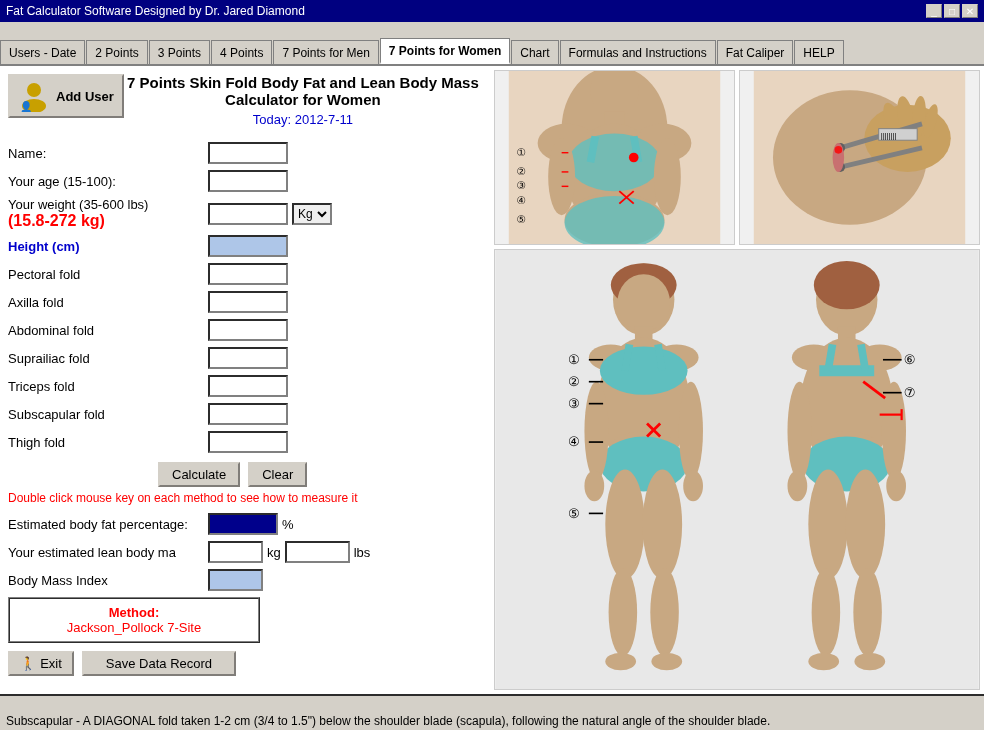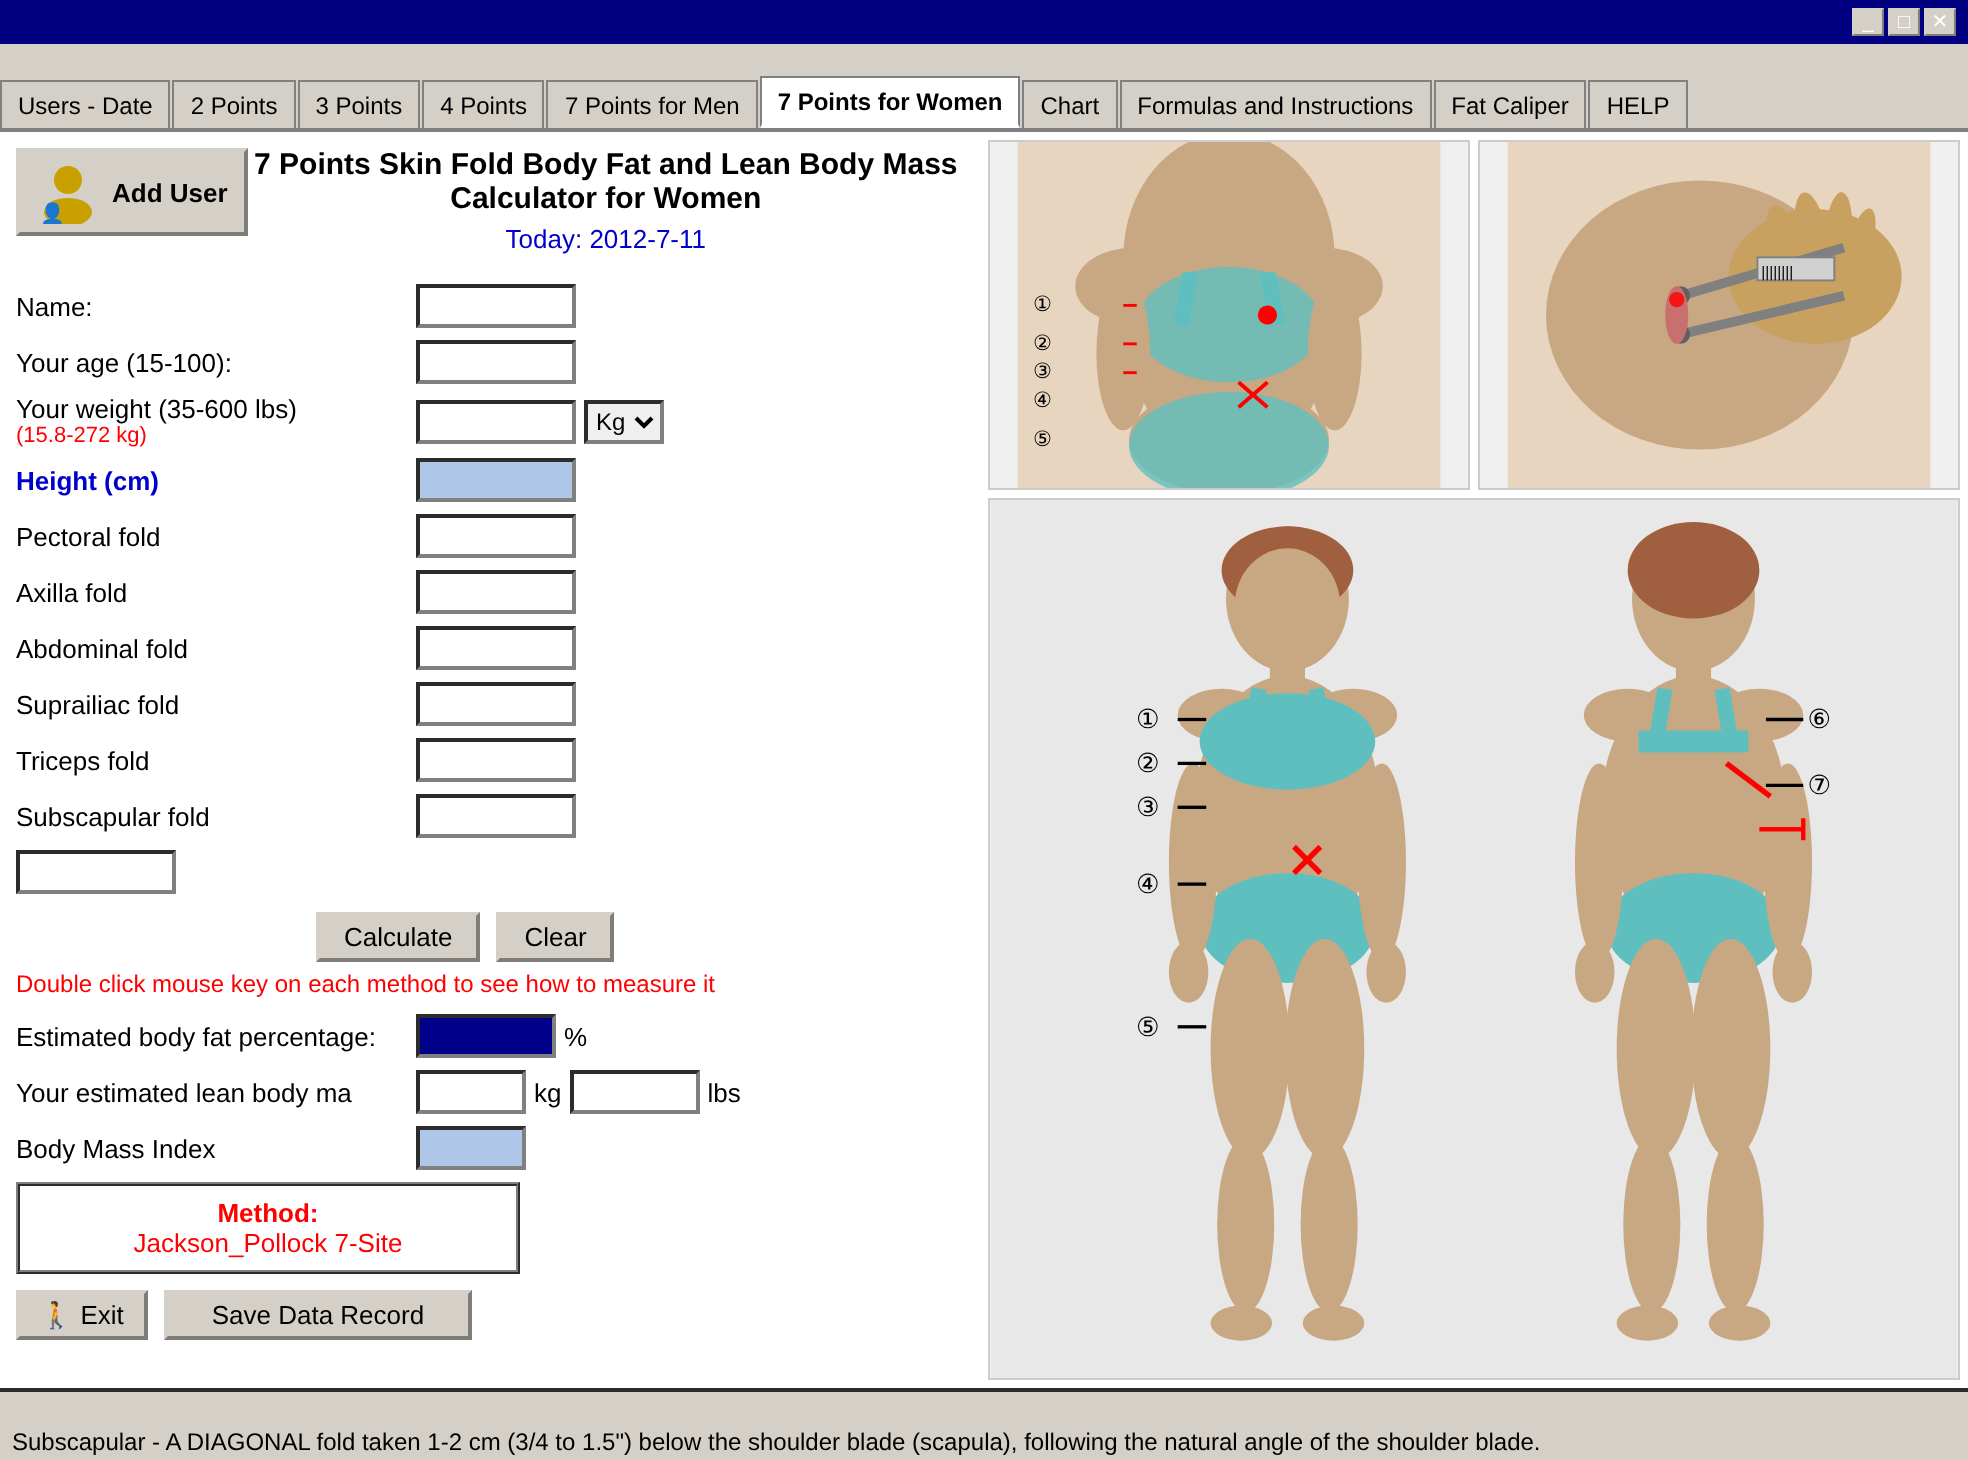--- a/index.html
+++ b/index.html
@@ -297,20 +297,21 @@
       align-items: center;
       justify-content: center;
       cursor: pointer;
       margin-left: 2px;
     }
   </style>
 </head>
 <body>
 
 <div id="title-bar">
+  <span>Fat Calculator Software    Designed by Dr. Jared Diamond</span>
   <div id="win-controls">
     <div class="win-btn">_</div>
     <div class="win-btn">□</div>
     <div class="win-btn">✕</div>
   </div>
 </div>
 
 <div id="nav-tabs">
 
 <div class="nav-tab">Users - Date</div>
@@ -351,21 +352,21 @@
     </div>
 
     <div class="form-row">
       <span class="form-label">Your age (15-100):</span>
       <input class="form-input" type="text" value="" style="">
     </div>
 
     <div class="form-row">
       <div style="width:200px">
         <div class="form-label">Your weight (35-600 lbs)</div>
-        <div class="form-label red-small" style="color:red;font-size:11px;">(15.8-272 kg)</div>
+        <div class="form-label red-small" style="color:red;font-size:16px;font-weight:bold;">(15.8-272 kg)</div>
       </div>
       <div class="weight-row">
         <input class="form-input" type="text" value="" style="width: 80px;">
         <select class="unit-select">
           <option>Kg</option>
           <option>lbs</option>
         </select>
       </div>
     </div>
 
@@ -398,20 +399,21 @@
       <span class="form-label">Triceps fold</span>
       <input class="form-input" type="text" value="" style="">
     </div>
 
     <div class="form-row">
       <span class="form-label">Subscapular fold</span>
       <input class="form-input" type="text" value="" style="">
     </div>
 
     <div class="form-row">
+      <span class="form-label">Thigh fold</span>
       <input class="form-input" type="text" value="" style="">
     </div>
 
     <div id="calc-buttons">
       <button class="calc-btn">Calculate</button>
       <button class="calc-btn">Clear</button>
     </div>
 
     <div id="double-click-msg">Double click mouse key on each method to see how to measure it</div>
 

